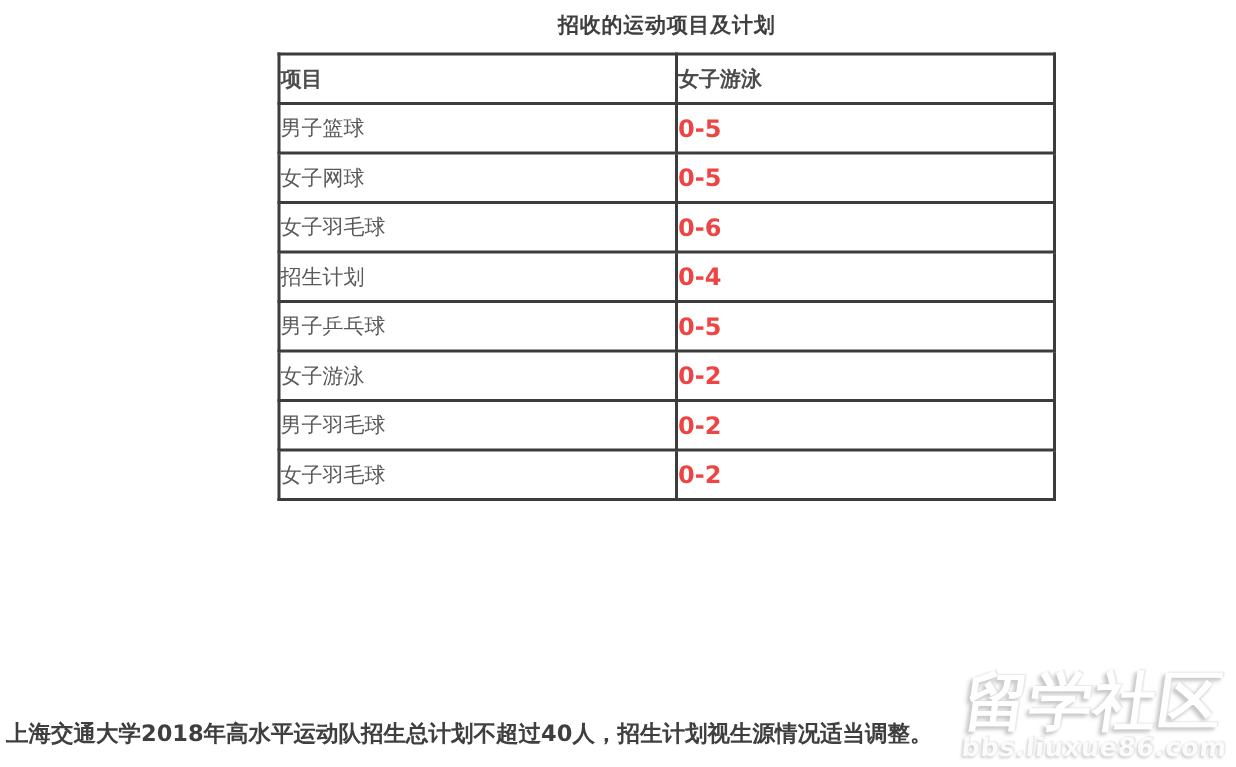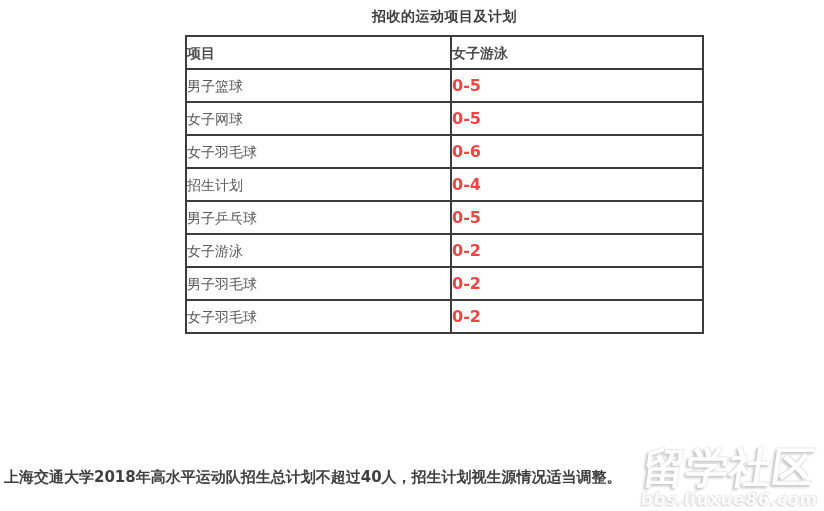--- a/index.html
+++ b/index.html
@@ -55,21 +55,21 @@
     margin-top: 43px;
   }
   table.plan-table td.plan-cell {
     color: #ef4444;
     font-weight: bold;
     font-size: 16px;
   }
   .footnote {
     position: absolute;
     left: 4px;
-    top: 468px;
+    top: 480px;
     font-size: 15px;
     font-weight: bold;
     color: #3f3f3f;
     white-space: nowrap;
   }
   .watermark {
     position: absolute;
     right: 6px;
     bottom: 2px;
     z-index: 5;

